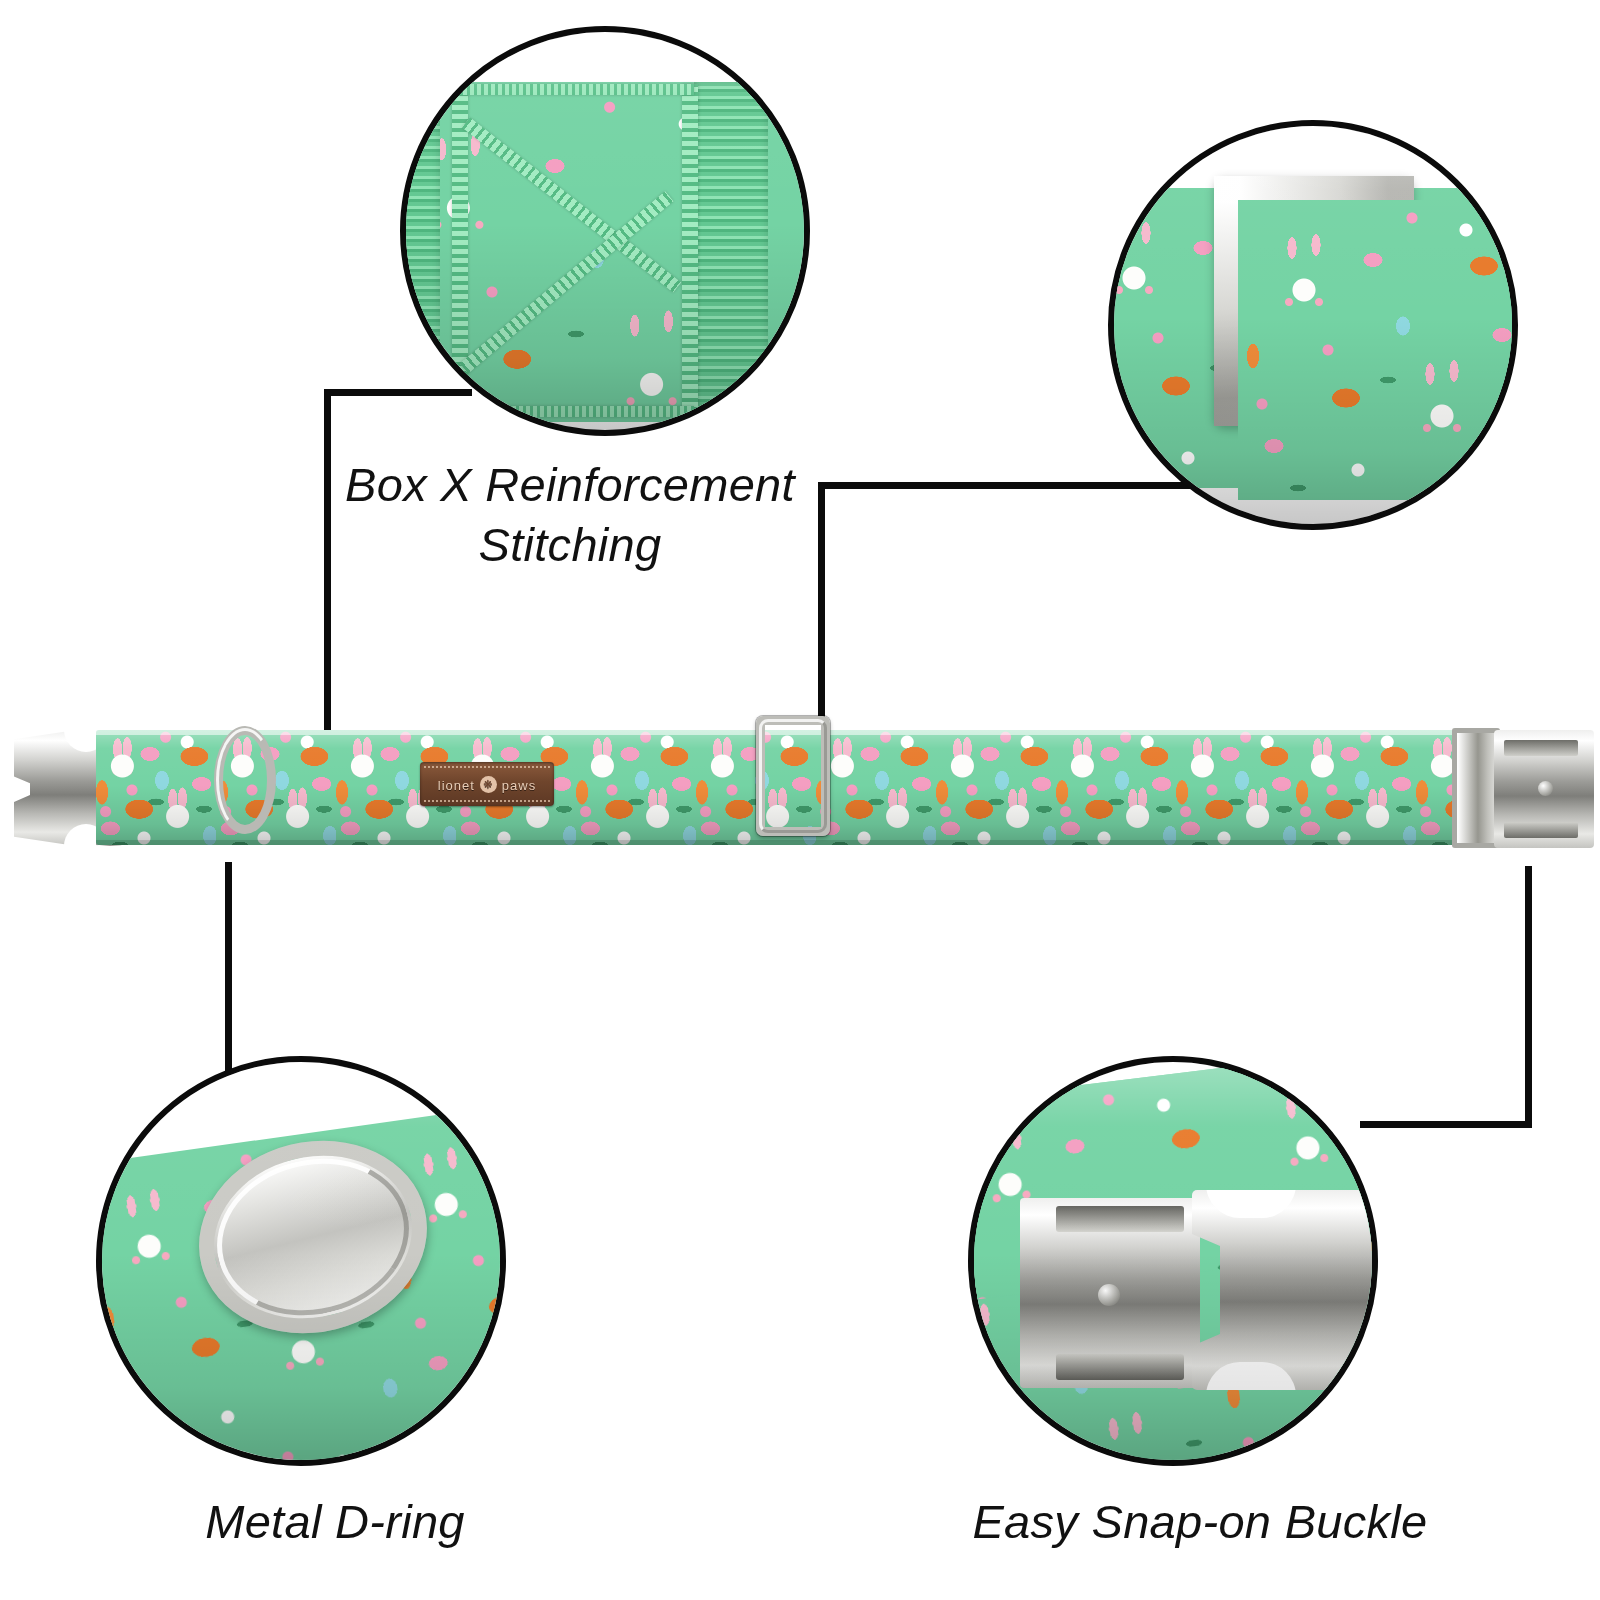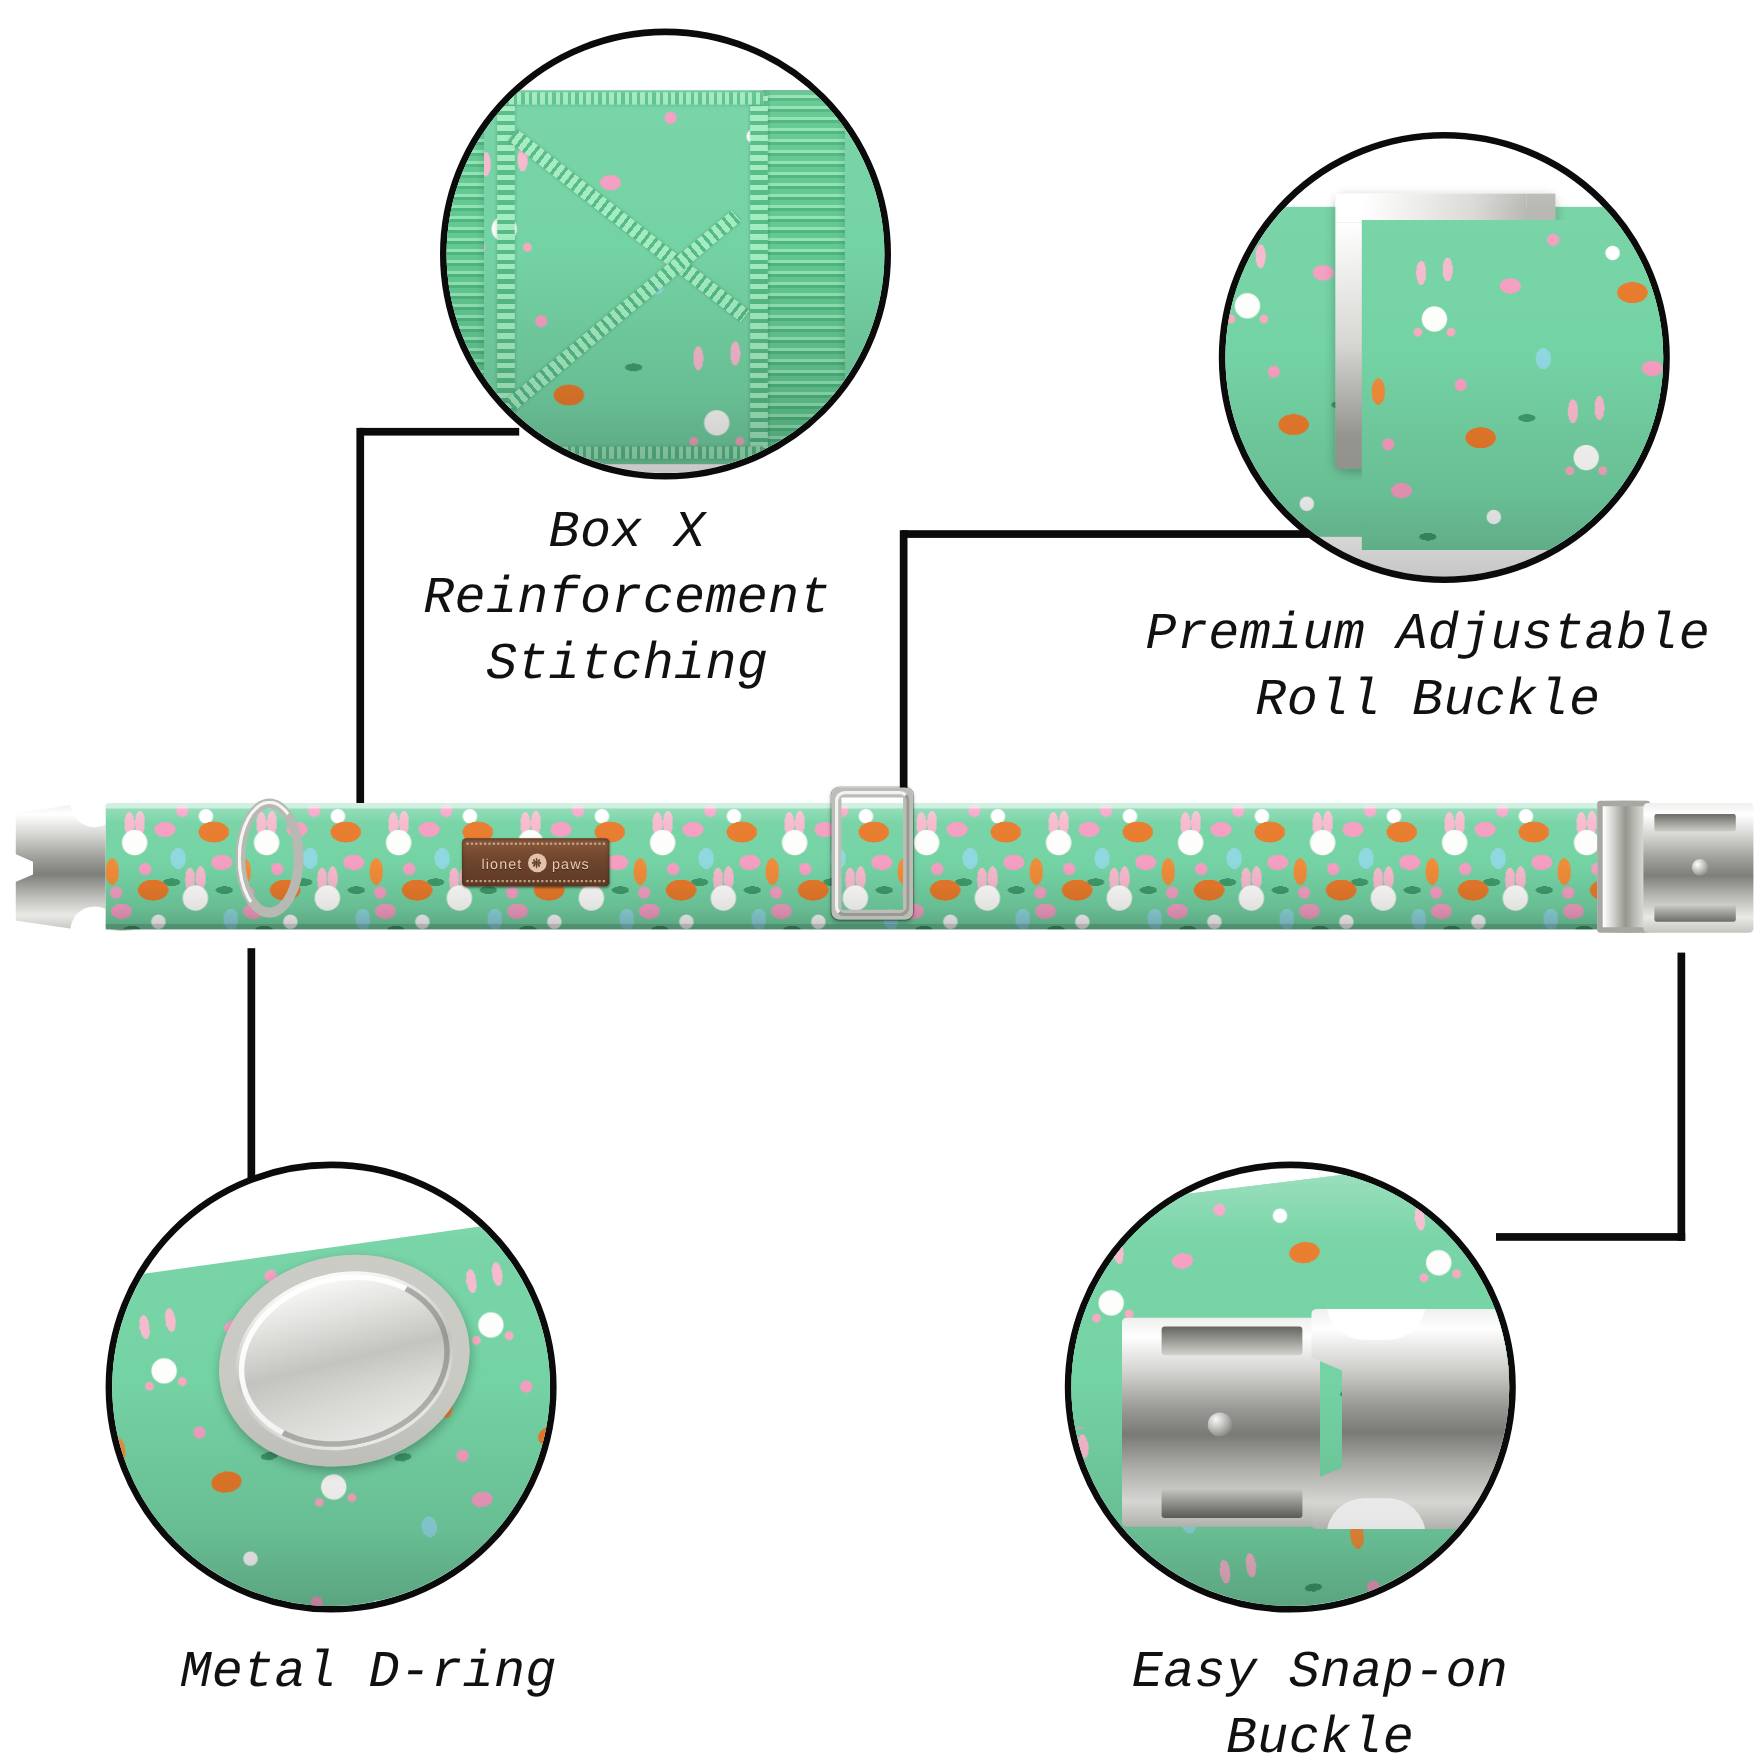--- a/index.html
+++ b/index.html
@@ -8,21 +8,21 @@
     background:#ffffff;
     font-family:"Liberation Serif", serif;
     overflow:hidden;
     position:relative;
   }
   #stage{position:absolute;left:0;top:0;width:1600px;height:1600px;}
 
   
   .callout-label{
     position:absolute;
-    font-family:Liberation Mono, monospace;
+    font-family:Liberation Sans, sans-serif;
     font-style:italic;
     color:#111111;
     text-align:center;
     line-height:1.28;
     letter-spacing:0.3px;
     white-space:pre-line;
   }
   #lbl-stitching{left:300px;top:455px;width:540px;font-size:47px;}
   #lbl-rollbuckle{left:1028px;top:548px;width:540px;font-size:47px;}
   #lbl-dring{left:120px;top:1492px;width:430px;font-size:47px;}
@@ -432,20 +432,18 @@
     </div>
   </div>
 
   <div id="rollbuckle-main">
     <div class="hl"></div>
   </div>
 
   <div class="callout-label" id="lbl-stitching">Box X Reinforcement
 Stitching</div>
 
-  <div class="callout-label" id="lbl-rollbuckle">Premium Adjustable
-Roll Buckle</div>
 
   <div class="callout-label" id="lbl-snap">Easy Snap-on Buckle</div>
 
   <div class="callout-label" id="lbl-dring">Metal D-ring</div>
 
 </div>
 
 </body></html>

